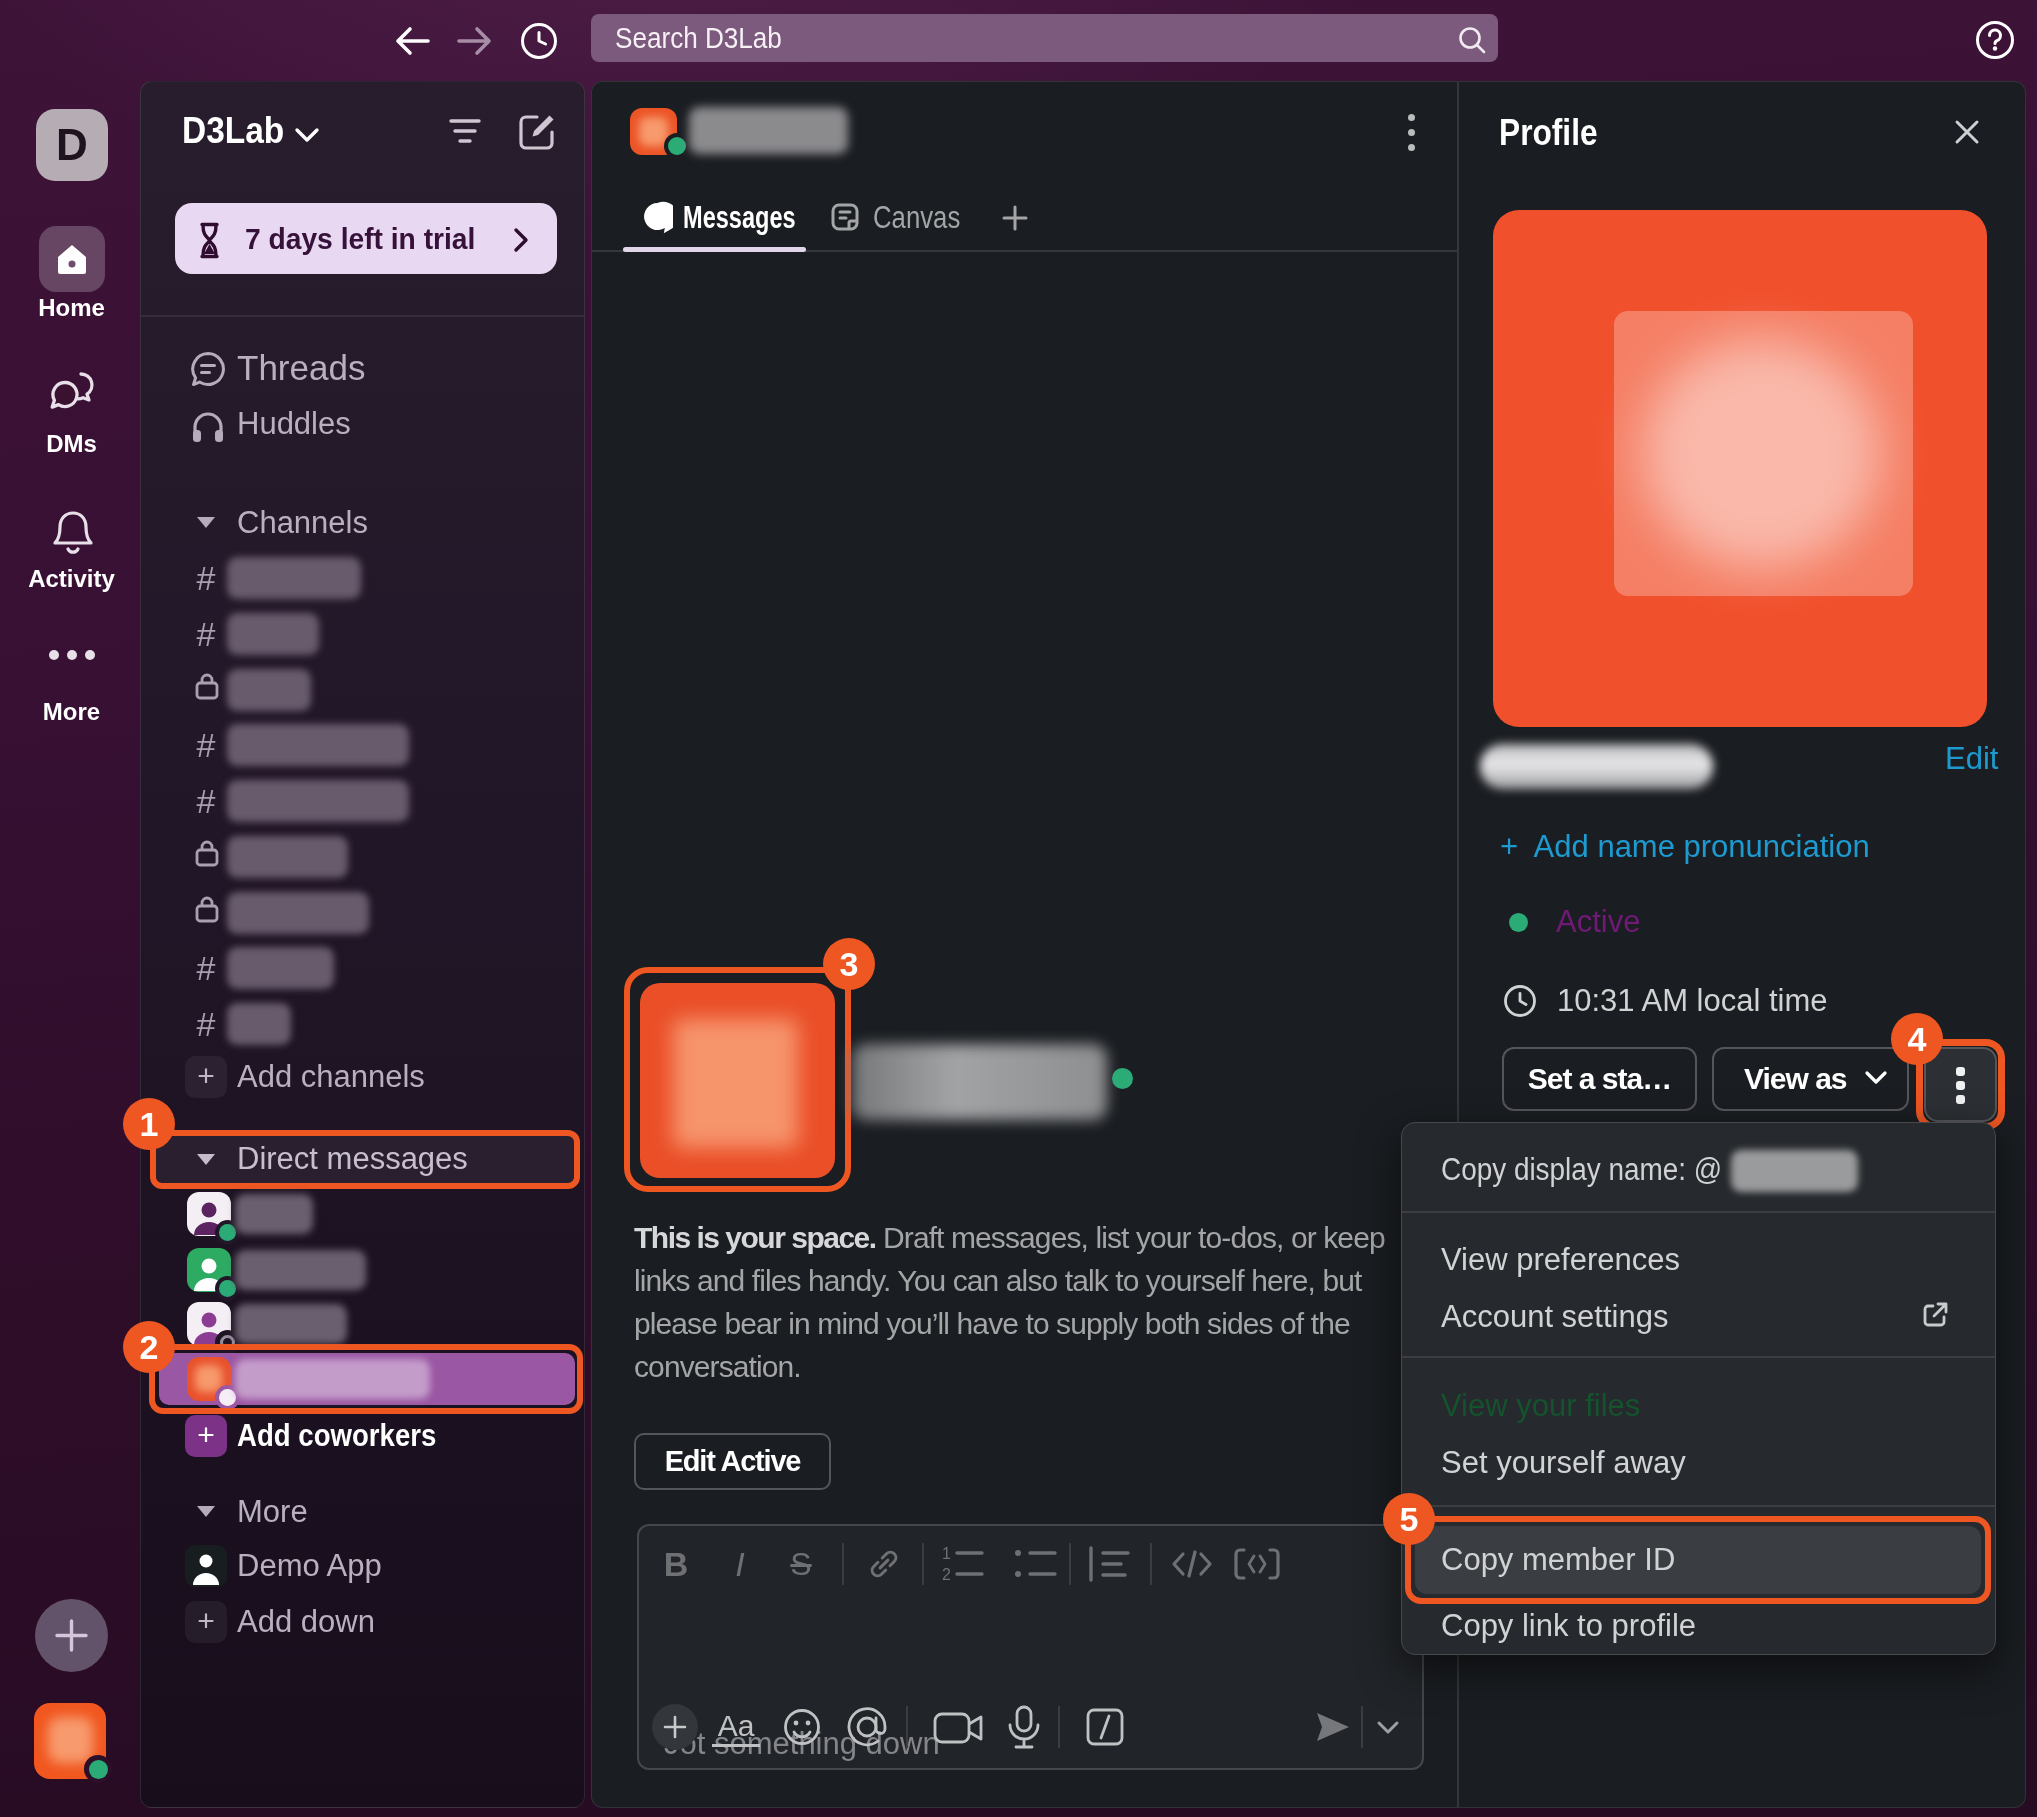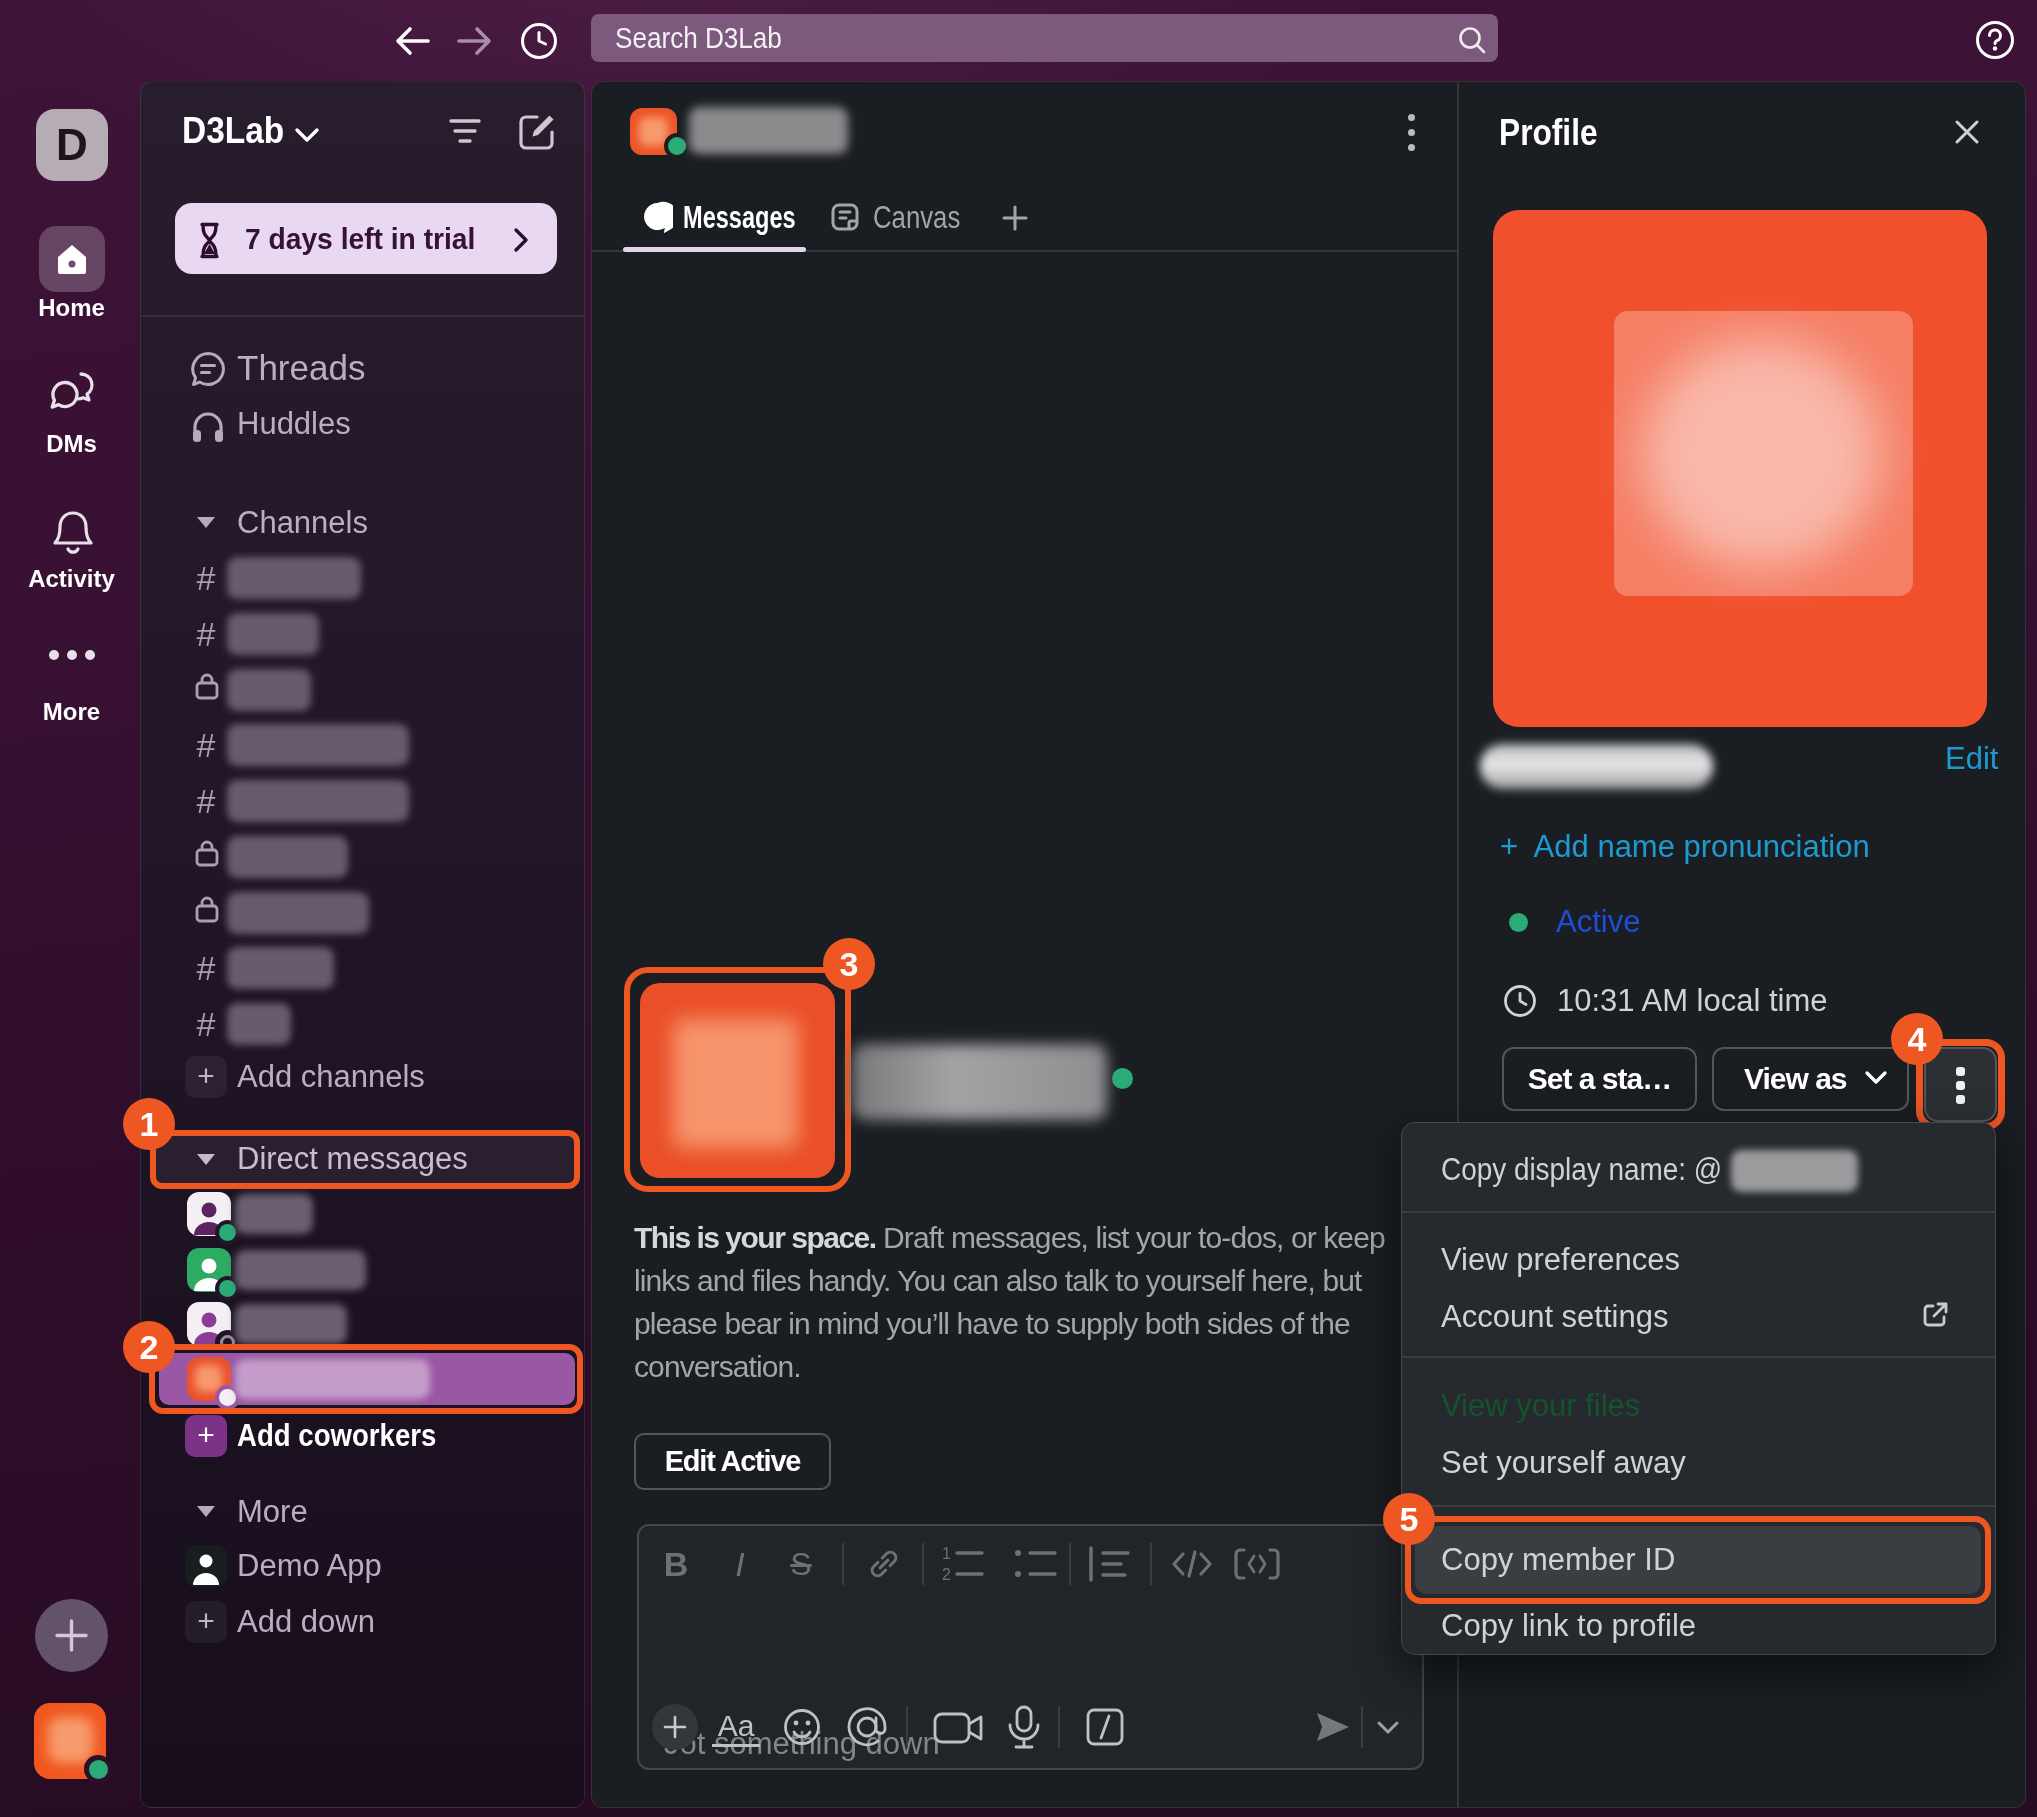--- a/index.html
+++ b/index.html
@@ -348,21 +348,21 @@
   <div style="position:absolute;left:121px;top:101px;width:299px;height:285px;border-radius:14px;background:rgba(255,255,255,0.27)"></div>
   <div style="position:absolute;left:149px;top:129px;width:239px;height:229px;border-radius:50%;background:rgba(255,255,255,0.45);filter:blur(24px)"></div>
 </div>
 
 <div class="pill" style="left:1480px;top:744px;width:233px;height:45px;border-radius:22px;background:linear-gradient(180deg,#b9babc,#e8e8ea 45%,#9fa0a2);filter:blur(5px)"></div>
 <div class="a" style="left:1945px;top:737px;height:44px;line-height:44px;font-size:31px;color:#1d9bd1">Edit</div>
 
 <div class="a" style="left:1500px;top:825px;height:44px;line-height:44px;font-size:31px;color:#1d9bd1">+&nbsp; Add name pronunciation</div>
 
 <div class="a" style="left:1509px;top:913px;width:19px;height:19px;border-radius:50%;background:#2bac76"></div>
-<div class="a" style="left:1556px;top:899px;height:46px;line-height:46px;font-size:31px;color:#1d4ed8">Active</div>
+<div class="a" style="left:1556px;top:899px;height:46px;line-height:46px;font-size:31px;color:#701a75">Active</div>
 
 <svg class="a" style="left:1503px;top:984px" width="34" height="34" viewBox="0 0 34 34">
   <circle cx="17" cy="17" r="14.5" stroke="#d1d2d3" stroke-width="2.8" fill="none"></circle>
   <path d="M17 9.5 V17 l6 3.5" stroke="#d1d2d3" stroke-width="2.8" fill="none" stroke-linecap="round" stroke-linejoin="round"></path>
 </svg>
 <div class="a" style="left:1557px;top:978px;height:46px;line-height:46px;font-size:31px;color:#d1d2d3">10:31 AM local time</div>
 
 <div class="a" style="left:1502px;top:1047px;width:195px;height:64px;border-radius:12px;border:2px solid #55565a;color:#fff;font-size:30px;font-weight:bold;text-align:center;line-height:60px;letter-spacing:-1px">Set a sta…</div>
 <div class="a" style="left:1712px;top:1047px;width:197px;height:64px;border-radius:12px;border:2px solid #55565a"></div>
 <div class="a" style="left:1744px;top:1049px;height:60px;line-height:60px;font-size:30px;font-weight:bold;color:#fff;letter-spacing:-1px">View as</div>

